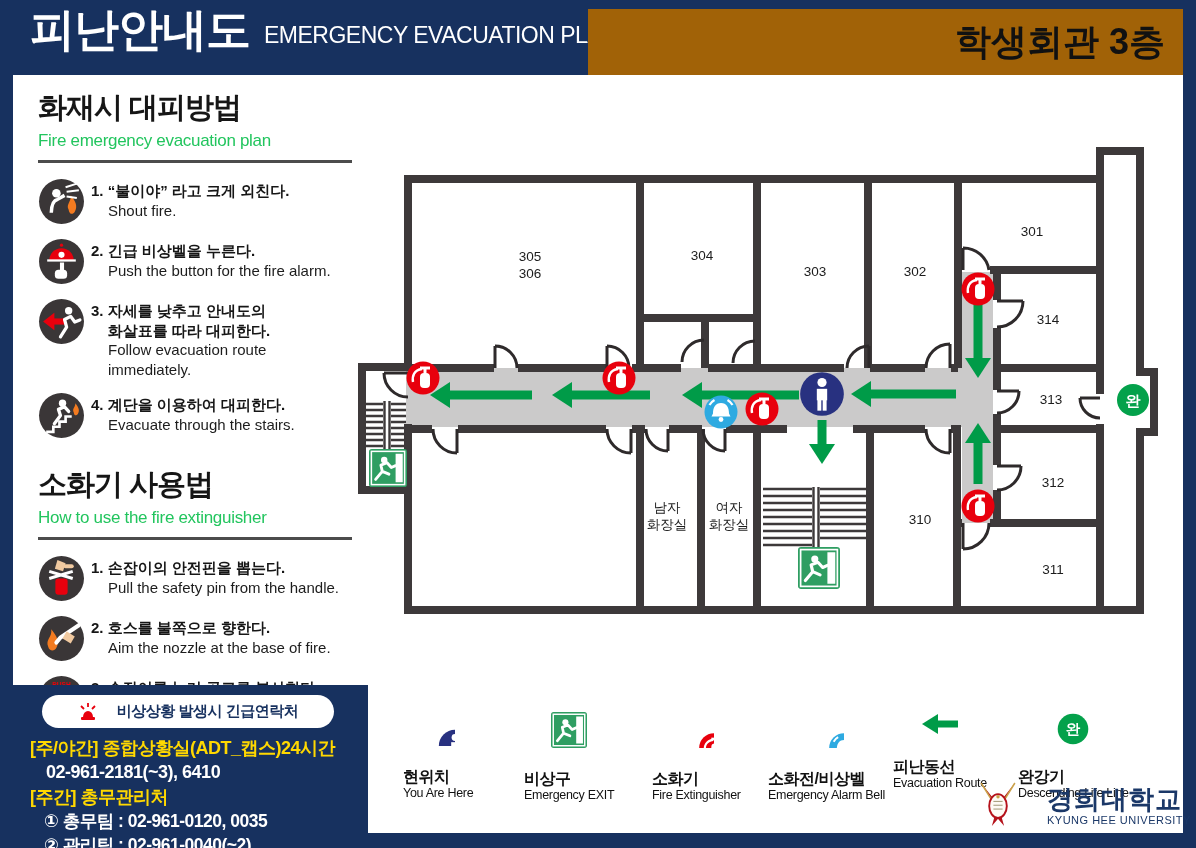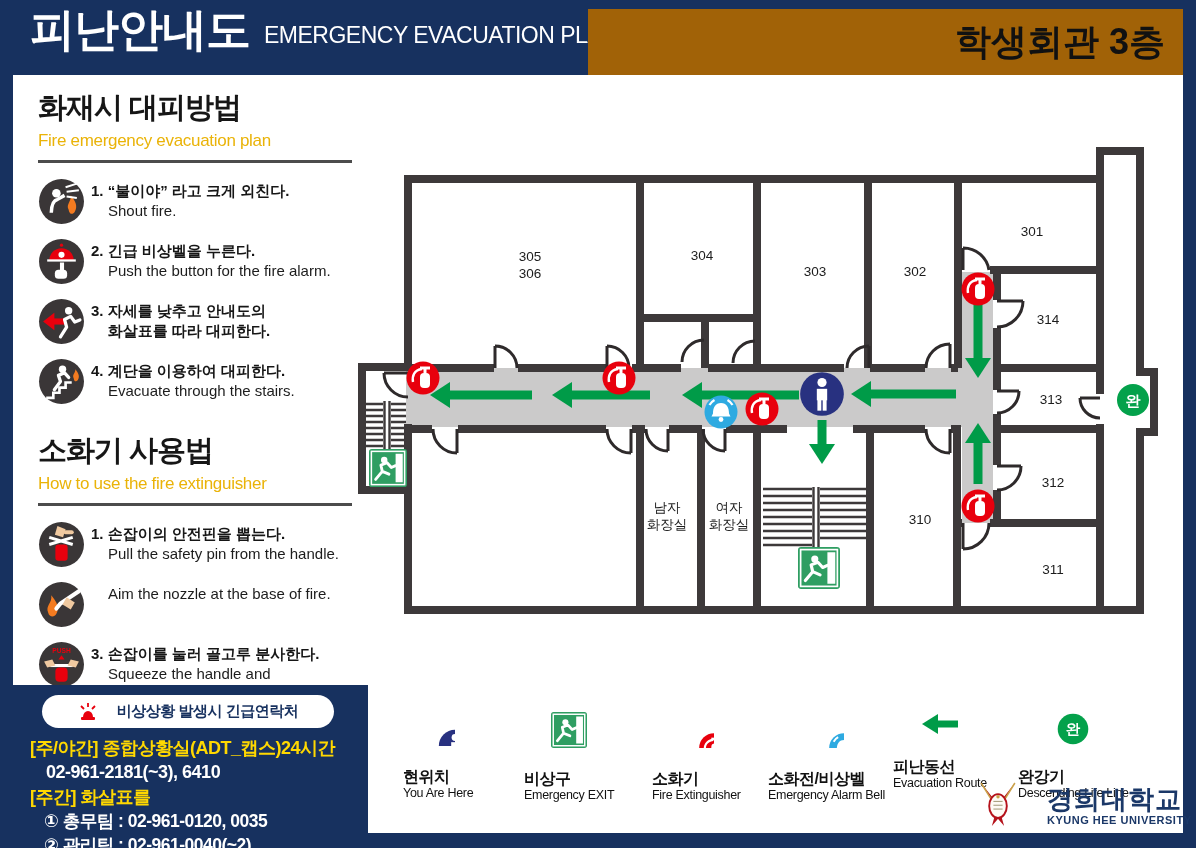--- a/index.html
+++ b/index.html
@@ -11,21 +11,21 @@
   .title-kr{color:#fff;font-size:45px;font-weight:bold;letter-spacing:-1px;}
   .title-en{color:#fff;font-size:23px;margin-left:14px;margin-top:10px;letter-spacing:-0.5px;}
   .building-box{position:absolute;left:588px;top:9px;width:595px;height:66px;background:#a16207;
         display:flex;align-items:center;justify-content:flex-end;}
   .building-label{font-size:36px;font-weight:bold;color:#111;padding-right:18px;letter-spacing:0px;}
   
   .panel{position:absolute;left:13px;top:75px;width:1170px;height:758px;background:#ffffff;}
   
   .sidebar{position:absolute;left:38px;top:88px;width:314px;color:#161616;}
   .sec-title{font-size:29px;font-weight:bold;margin:0;letter-spacing:-1px;}
-  .sec-sub{font-size:17px;margin:3px 0 9px 0;color:#eab308;letter-spacing:-0.3px;}
+  .sec-sub{font-size:17px;margin:3px 0 9px 0;color:#22c55e;letter-spacing:-0.3px;}
   .sec-rule{height:3px;background:#4c4c4c;margin:0 0 15px 0;}
   .step{display:flex;gap:6px;margin-bottom:13px;align-items:flex-start;}
   .step svg{flex:0 0 auto;}
   .step-text{font-size:15px;line-height:1.3;padding-top:3px;}
   .step-kr{font-weight:bold;white-space:pre-wrap;}
   .step-en{margin-left:17px;white-space:pre-wrap;color:#1c1c1c;}
   .sec2{margin-top:26px;}
   
   .contact{position:absolute;left:0;top:685px;width:368px;height:163px;background:#17315f;}
   .contact-pill{width:292px;height:33px;margin:10px auto 0 42px;background:#fff;border-radius:18px;
@@ -39,21 +39,21 @@
   
   .plan{position:absolute;left:355px;top:140px;}
   .room-label{font-size:13.5px;fill:#1c1c1c;text-anchor:middle;}
   
   .legend-item{position:absolute;top:712px;display:flex;align-items:center;gap:22px;flex-direction:column;}
   .leg-kr{font-size:16px;font-weight:bold;color:#111;line-height:1.15;letter-spacing:-0.5px;}
   .leg-en{font-size:12.5px;color:#111;letter-spacing:-0.3px;}
   
   .logo{position:absolute;left:975px;top:778px;display:flex;align-items:center;gap:26px;}
   .logo-kr{font-size:26px;font-weight:bold;color:#1b3868;letter-spacing:1px;line-height:1.05;}
-  .logo-en{font-size:11px;font-weight:bold;color:#1b3868;letter-spacing:0.5px;}
+  .logo-en{font-size:11px;font-weight:normal;color:#1b3868;letter-spacing:0.5px;}
 </style>
 </head>
 <body>
 
 <div class="page">
 
   <svg width="0" height="0" style="position:absolute" aria-hidden="true">
     <defs>
       <symbol id="sym-ext" viewBox="-20 -20 40 40">
         <circle r="16.5" fill="#e8000d"></circle>
@@ -136,20 +136,21 @@
       <svg width="47" height="47" viewBox="0 0 46 46">
         <circle cx="23" cy="23" r="22" fill="#3a3637"></circle>
         <polygon points="5,23 16,14.5 16,31.5" fill="#e8000d"></polygon>
         <rect x="15" y="20" width="11" height="6" fill="#e8000d"></rect>
         <circle cx="30" cy="12.5" r="3.6" fill="#fff"></circle>
         <path d="M22,38 L28,28.5 L26,21 L32,18 L36,23.5 L41,21.5" stroke="#fff" stroke-width="3.2" fill="none" stroke-linecap="round" stroke-linejoin="round"></path>
       </svg>
       <div class="step-text">
         <div class="step-kr">3. 자세를 낮추고 안내도의
     화살표를 따라 대피한다.</div>
+        <div class="step-en">Follow evacuation route immediately.</div>
       </div>
     </div>
 
     <div class="step">
       <svg width="47" height="47" viewBox="0 0 46 46">
         <circle cx="23" cy="23" r="22" fill="#3a3637"></circle>
         <path d="M8,39 H15 V34 H21 V29 H27 V24 H33" stroke="#fff" stroke-width="2.6" fill="none"></path>
         <path d="M35,20 C33,16 37,14.5 36.5,11 C40,15 41,18.5 39,21.5 C37.5,23.8 35.3,23 35,20 Z" fill="#f47b20"></path>
         <circle cx="24" cy="11" r="3.6" fill="#fff"></circle>
         <path d="M16,31 L22,23 L20,17 L26,14.5 L30,19" stroke="#fff" stroke-width="3.2" fill="none" stroke-linecap="round" stroke-linejoin="round"></path>
@@ -180,20 +181,21 @@
       </div>
 
       <div class="step">
         <svg width="47" height="47" viewBox="0 0 46 46">
           <circle cx="23" cy="23" r="22" fill="#3a3637"></circle>
           <path d="M10,31 C7,24 14,22 13,14 C19,21 21,27 18,32 C16,36 11,35.5 10,31 Z" fill="#f47b20"></path>
           <path d="M40,10 L22,22 L18,27" stroke="#fff" stroke-width="4" fill="none" stroke-linecap="round"></path>
           <path d="M28,16 l8,5 l-4,7 l-8,-5 z" fill="#f0c9a0"></path>
         </svg>
         <div class="step-text">
+          <div class="step-kr">2. 호스를 불쪽으로 향한다.</div>
           <div class="step-en">Aim the nozzle at the base of fire.</div>
         </div>
       </div>
 
       <div class="step">
         <svg width="47" height="47" viewBox="0 0 46 46">
           <circle cx="23" cy="23" r="22" fill="#3a3637"></circle>
           <text x="23" y="12" font-size="6.5" font-weight="bold" fill="#e8000d" text-anchor="middle">PUSH</text>
           <path d="M23,14 l-3,4 h6 z" fill="#e8000d"></path>
           <rect x="17" y="26" width="12" height="14" rx="4" fill="#e8000d"></rect>
@@ -396,21 +398,21 @@
       <svg width="20" height="20" viewBox="0 0 20 20">
         <path d="M5,15 a5,6 0 0 1 10,0 z" fill="#e8000d"></path>
         <rect x="3" y="15" width="14" height="3" rx="1" fill="#e8000d"></rect>
         <path d="M3,4 L6,7 M17,4 L14,7 M10,1 V5" stroke="#e8000d" stroke-width="1.8" fill="none"></path>
       </svg>
       <span>비상상황 발생시 긴급연락처</span>
     </div>
     <div class="contact-body">
       <div class="c-yellow">[주/야간] 종합상황실(ADT_캡스)24시간</div>
       <div class="c-white c-indent">02-961-2181(~3), 6410</div>
-      <div class="c-yellow">[주간] 화살표를</div>
+      <div class="c-yellow">[주간] 총무관리처</div>
       <div class="c-items">
         <div>① 총무팀 : 02-961-0120, 0035</div>
         <div>② 관리팀 : 02-961-0040(~2)</div>
 
       </div>
     </div>
   </div>
 
   <div class="logo">
     <svg width="46" height="56" viewBox="0 0 60 72">

